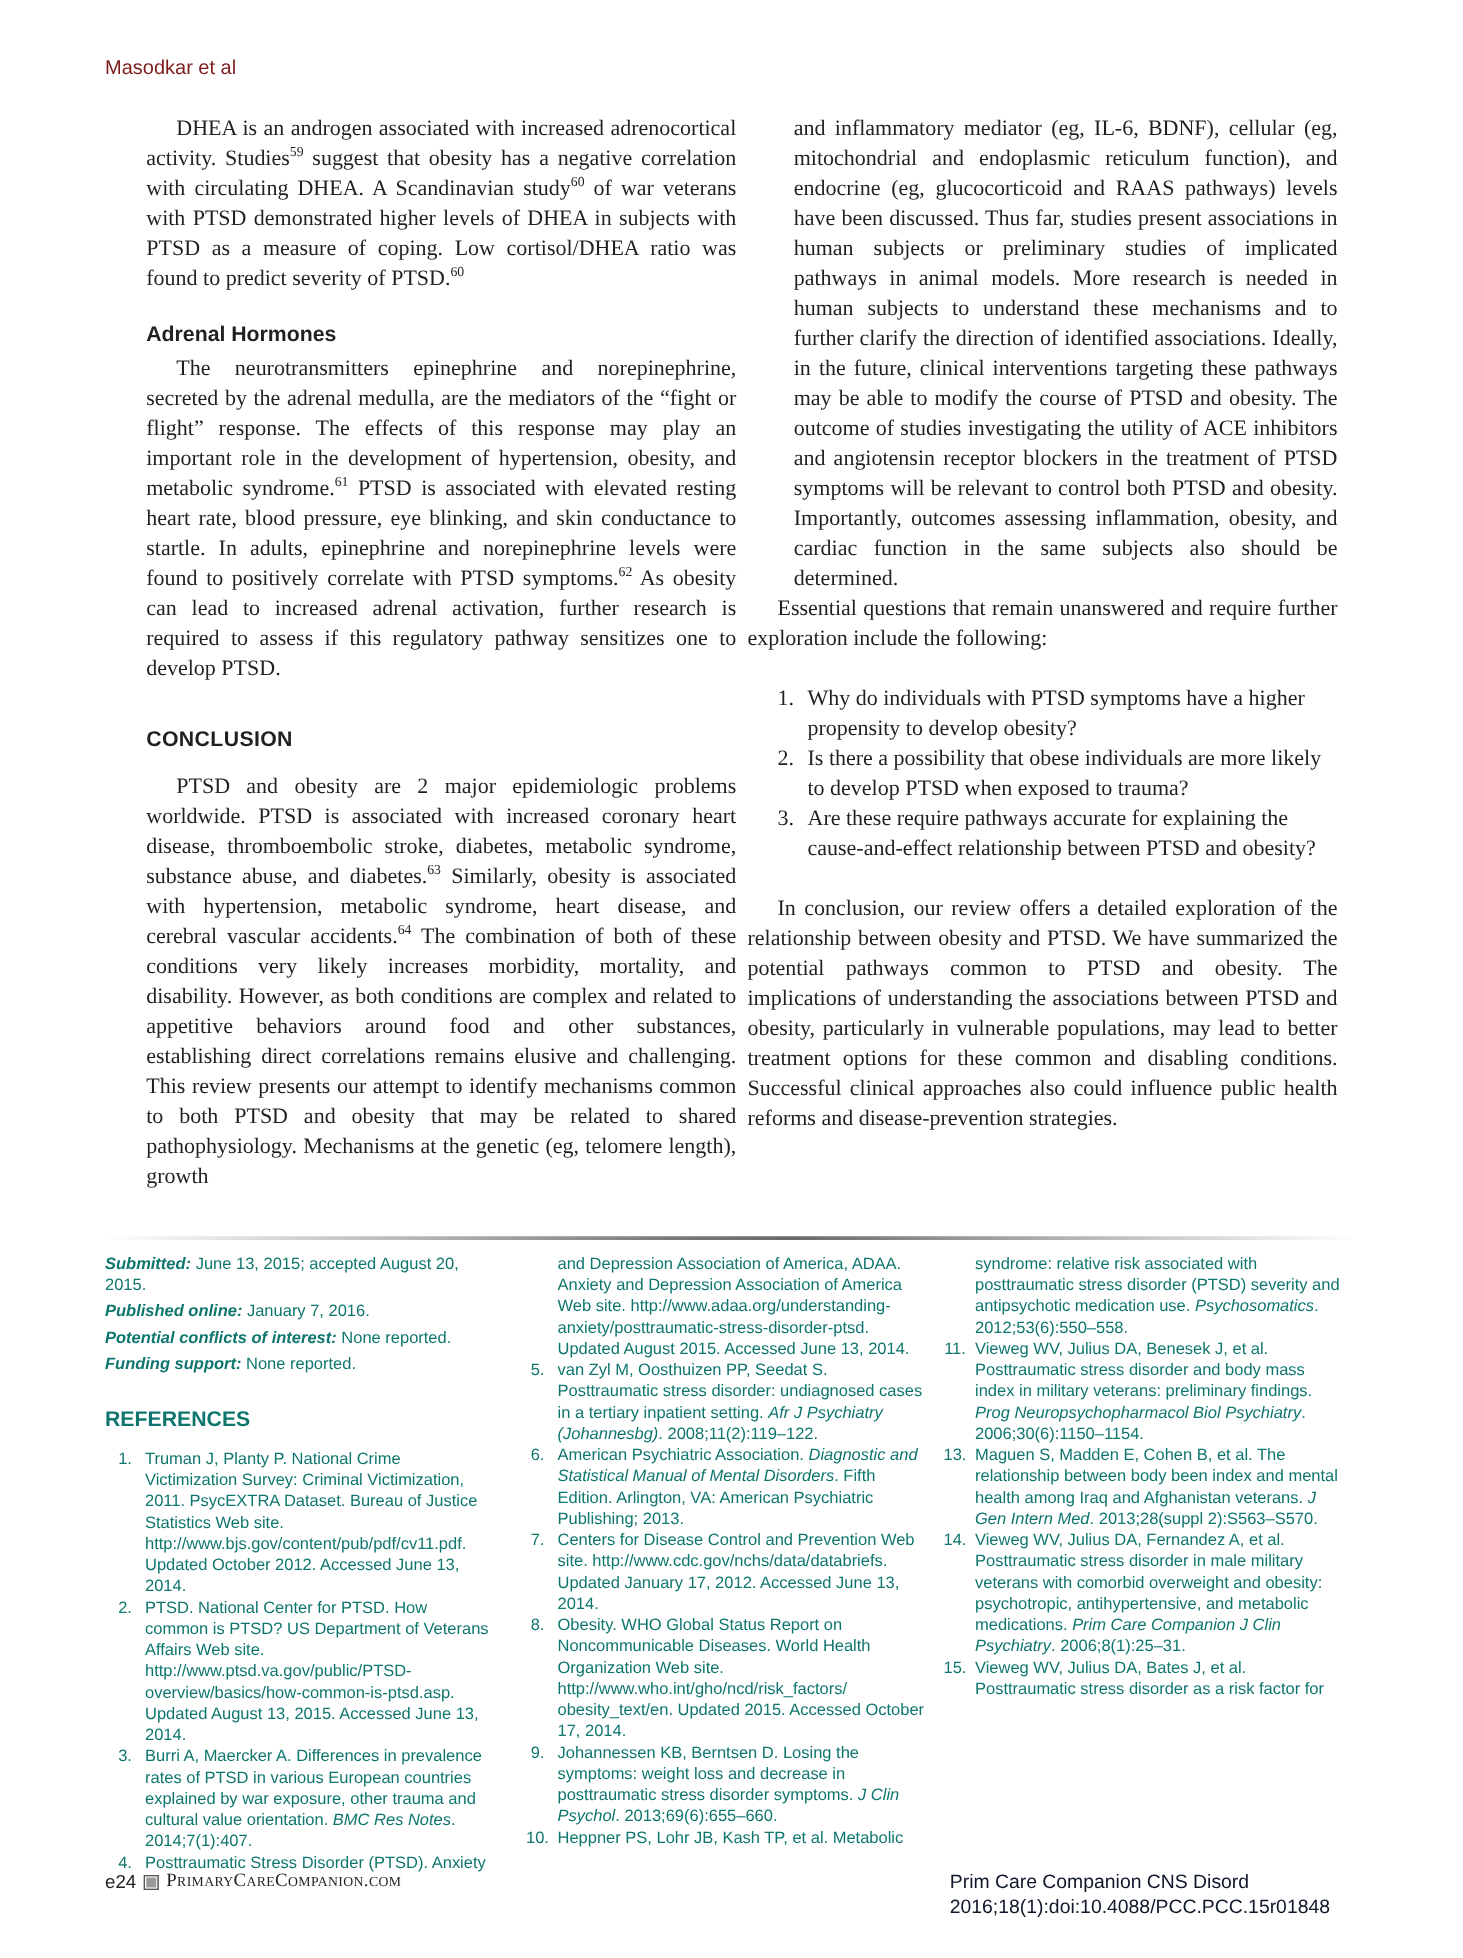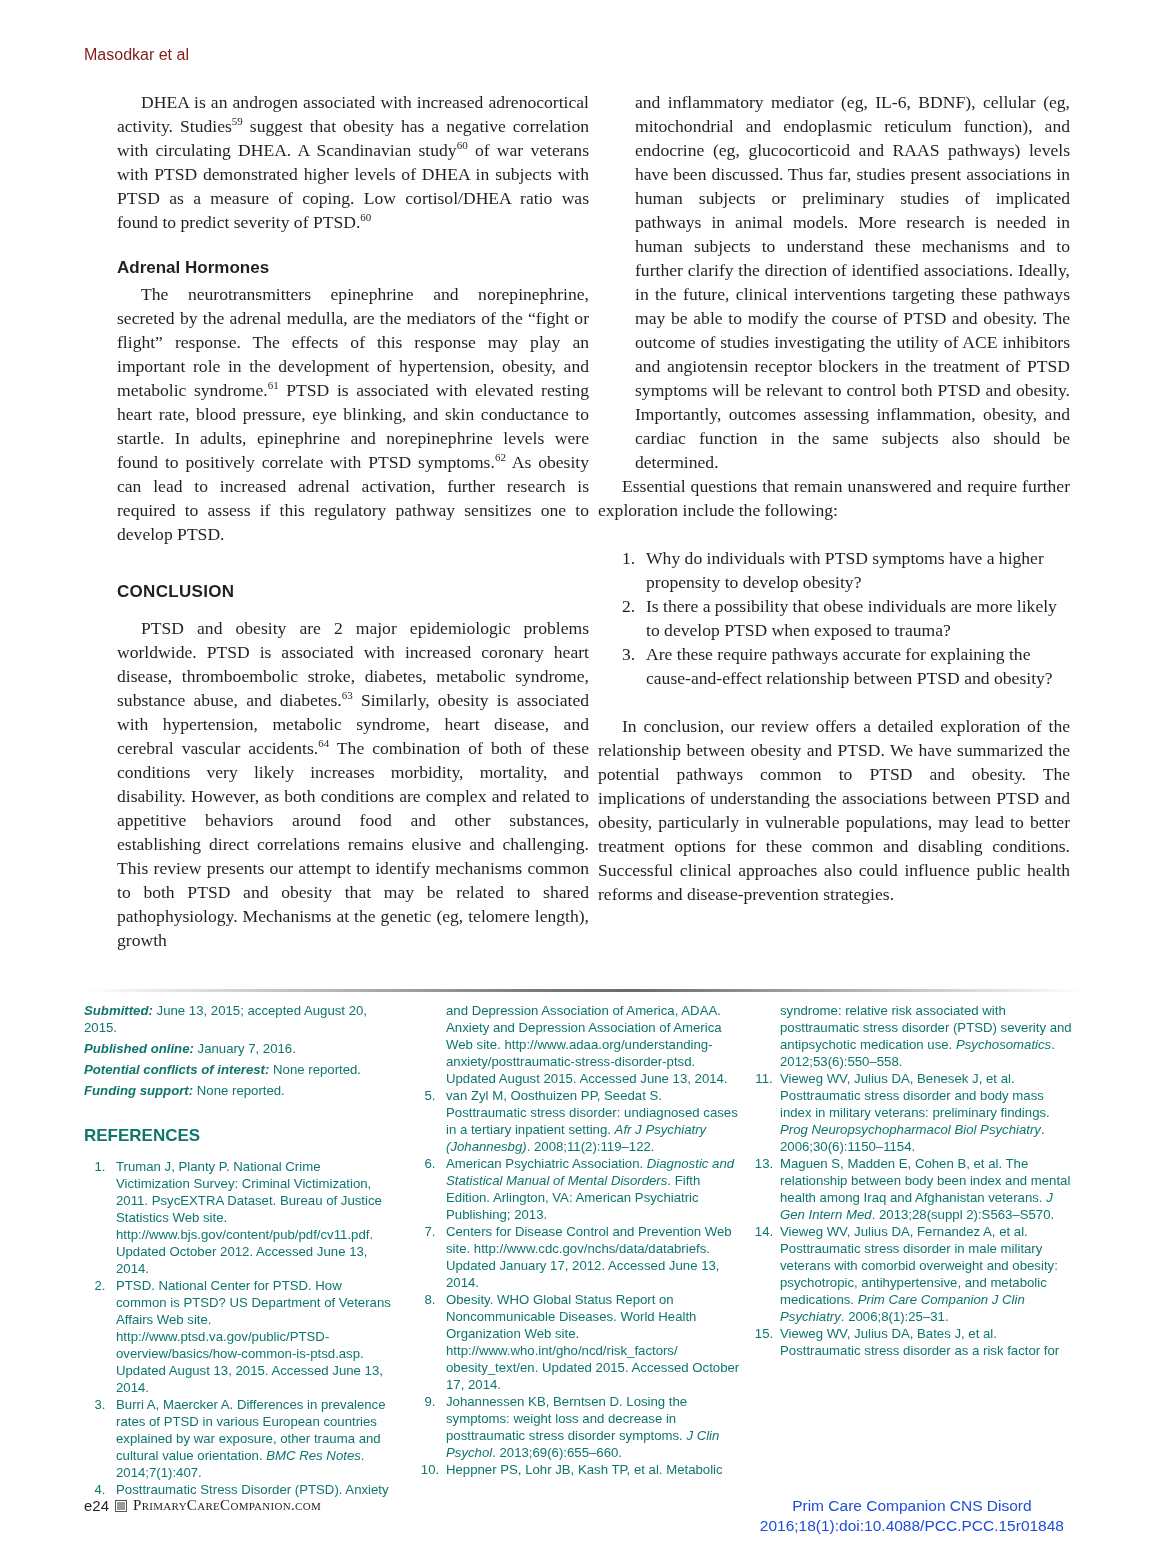--- a/index.html
+++ b/index.html
@@ -55,22 +55,22 @@
     position: absolute; left: 84px; top: 1497px;
     font-family: "Liberation Sans", sans-serif; font-size: 15px; color: #231f20;
     display: flex; align-items: center; gap: 6px;
   }
   .sq-icon {
     display: inline-block; width: 10px; height: 10px; border: 1px solid #555;
     background: #9a9a9a; box-shadow: inset 0 0 0 1px #fff;
   }
   .brand { font-family: "Liberation Serif", serif; font-variant: small-caps; font-size: 15px; letter-spacing: 0.3px; }
   .footer-right {
-    position: absolute; right: 106px; top: 1496px; text-align: center;
-    font-family: "Liberation Sans", sans-serif; font-size: 15.5px; line-height: 20px; color: #1d4ed8;
+    position: absolute; right: 106px; top: 1496px; text-align: left;
+    font-family: "Liberation Sans", sans-serif; font-size: 15.5px; line-height: 20px; color: #0f172a;
   }
   i.it { font-style: italic; }
 </style>
 </head>
 <body>
 
 <div class="running-head">Masodkar et al</div>
 
 <div class="col col-left">
   <p>DHEA is an androgen associated with increased adrenocortical activity. Studies<sup>59</sup> suggest that obesity has a negative correlation with circulating DHEA. A Scandinavian study<sup>60</sup> of war veterans with PTSD demonstrated higher levels of DHEA in subjects with PTSD as a measure of coping. Low cortisol/DHEA ratio was found to predict severity of PTSD.<sup>60</sup></p>

